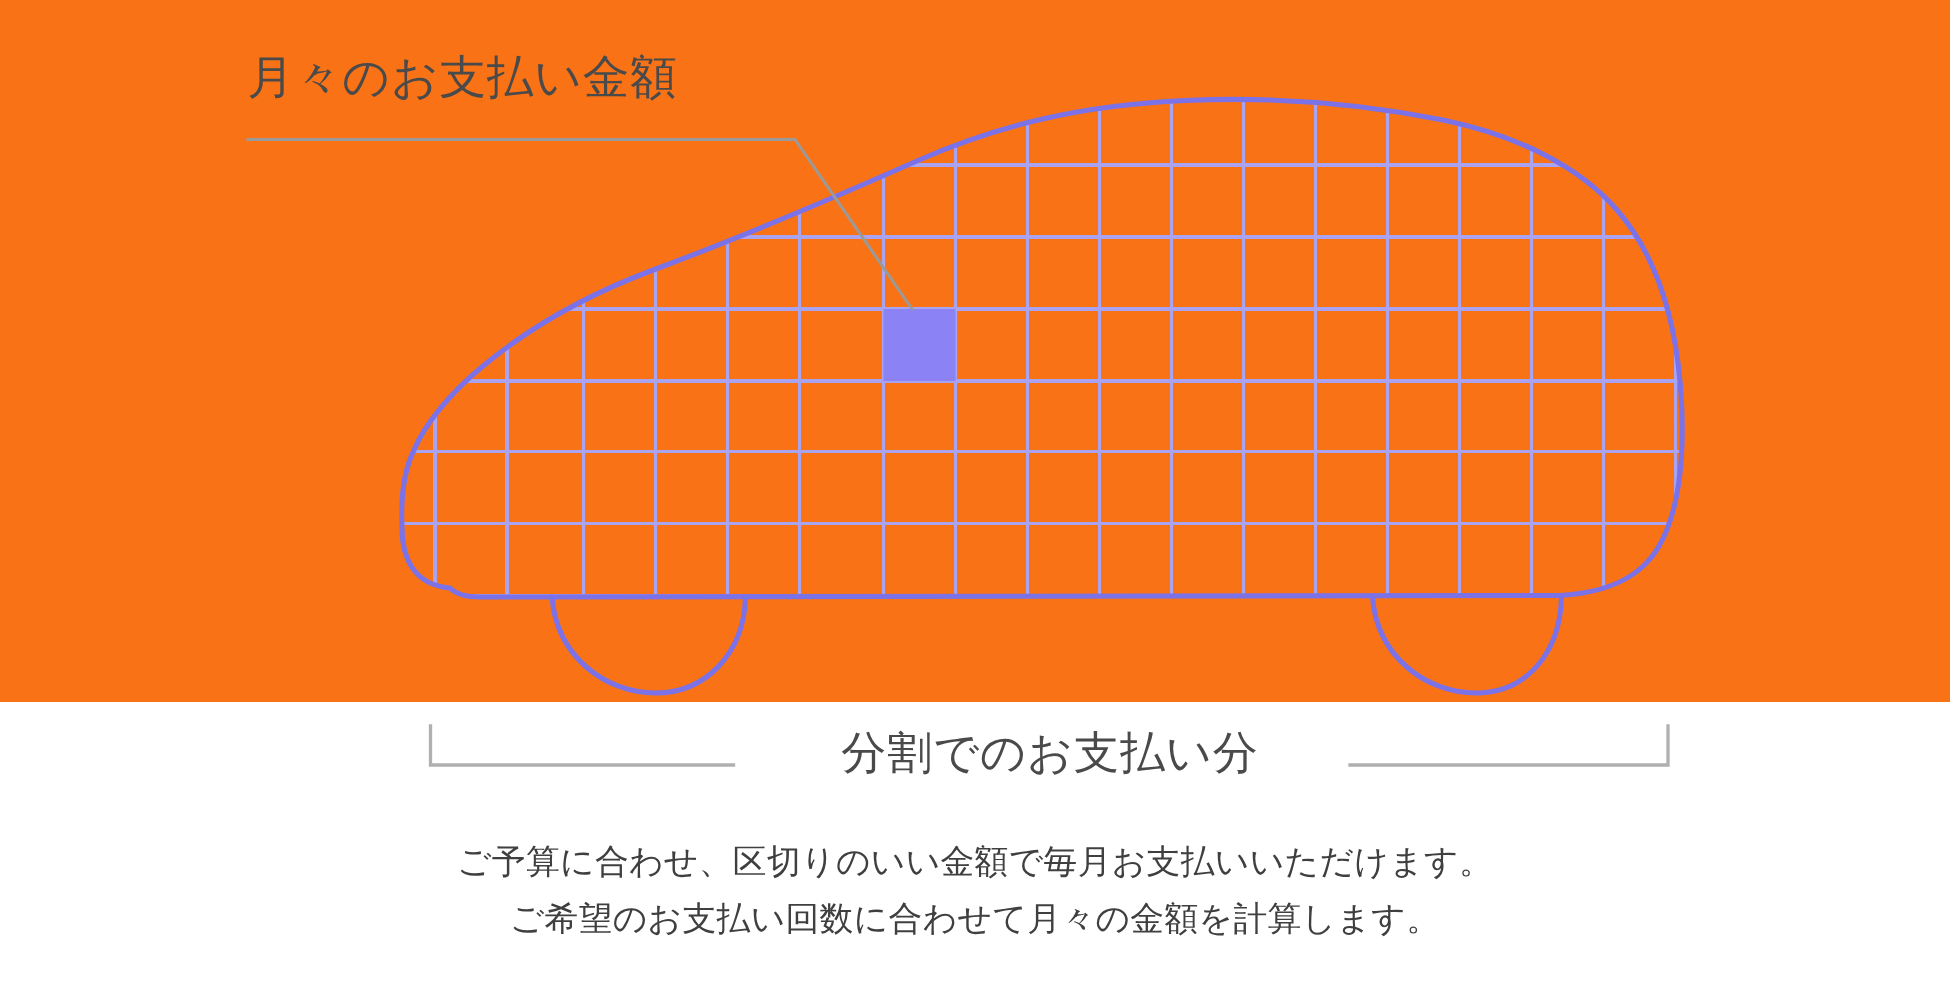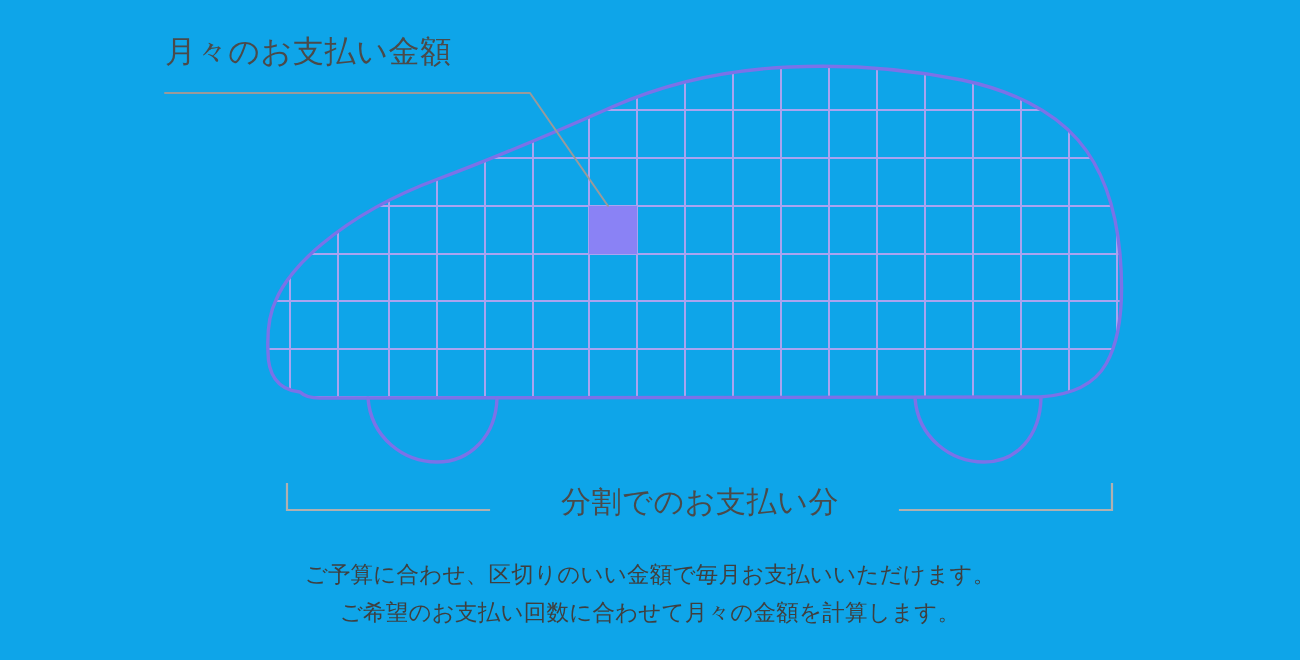--- a/index.html
+++ b/index.html
@@ -11,22 +11,22 @@
   body {
     width: 1300px;
     height: 660px;
     overflow: hidden;
     font-family: "Liberation Sans", "DejaVu Sans", sans-serif;
     color: #3c3c3c;
   }
   #stage {
     position: relative;
     width: 1300px;
-    height: 660px;
-    background: #0ea5e9;
+    height: 468px;
+    background: #f97316;
   }
   #diagram {
     position: absolute;
     left: 0;
     top: 0;
     width: 1300px;
     height: 660px;
     display: block;
   }
   .svg-label {

